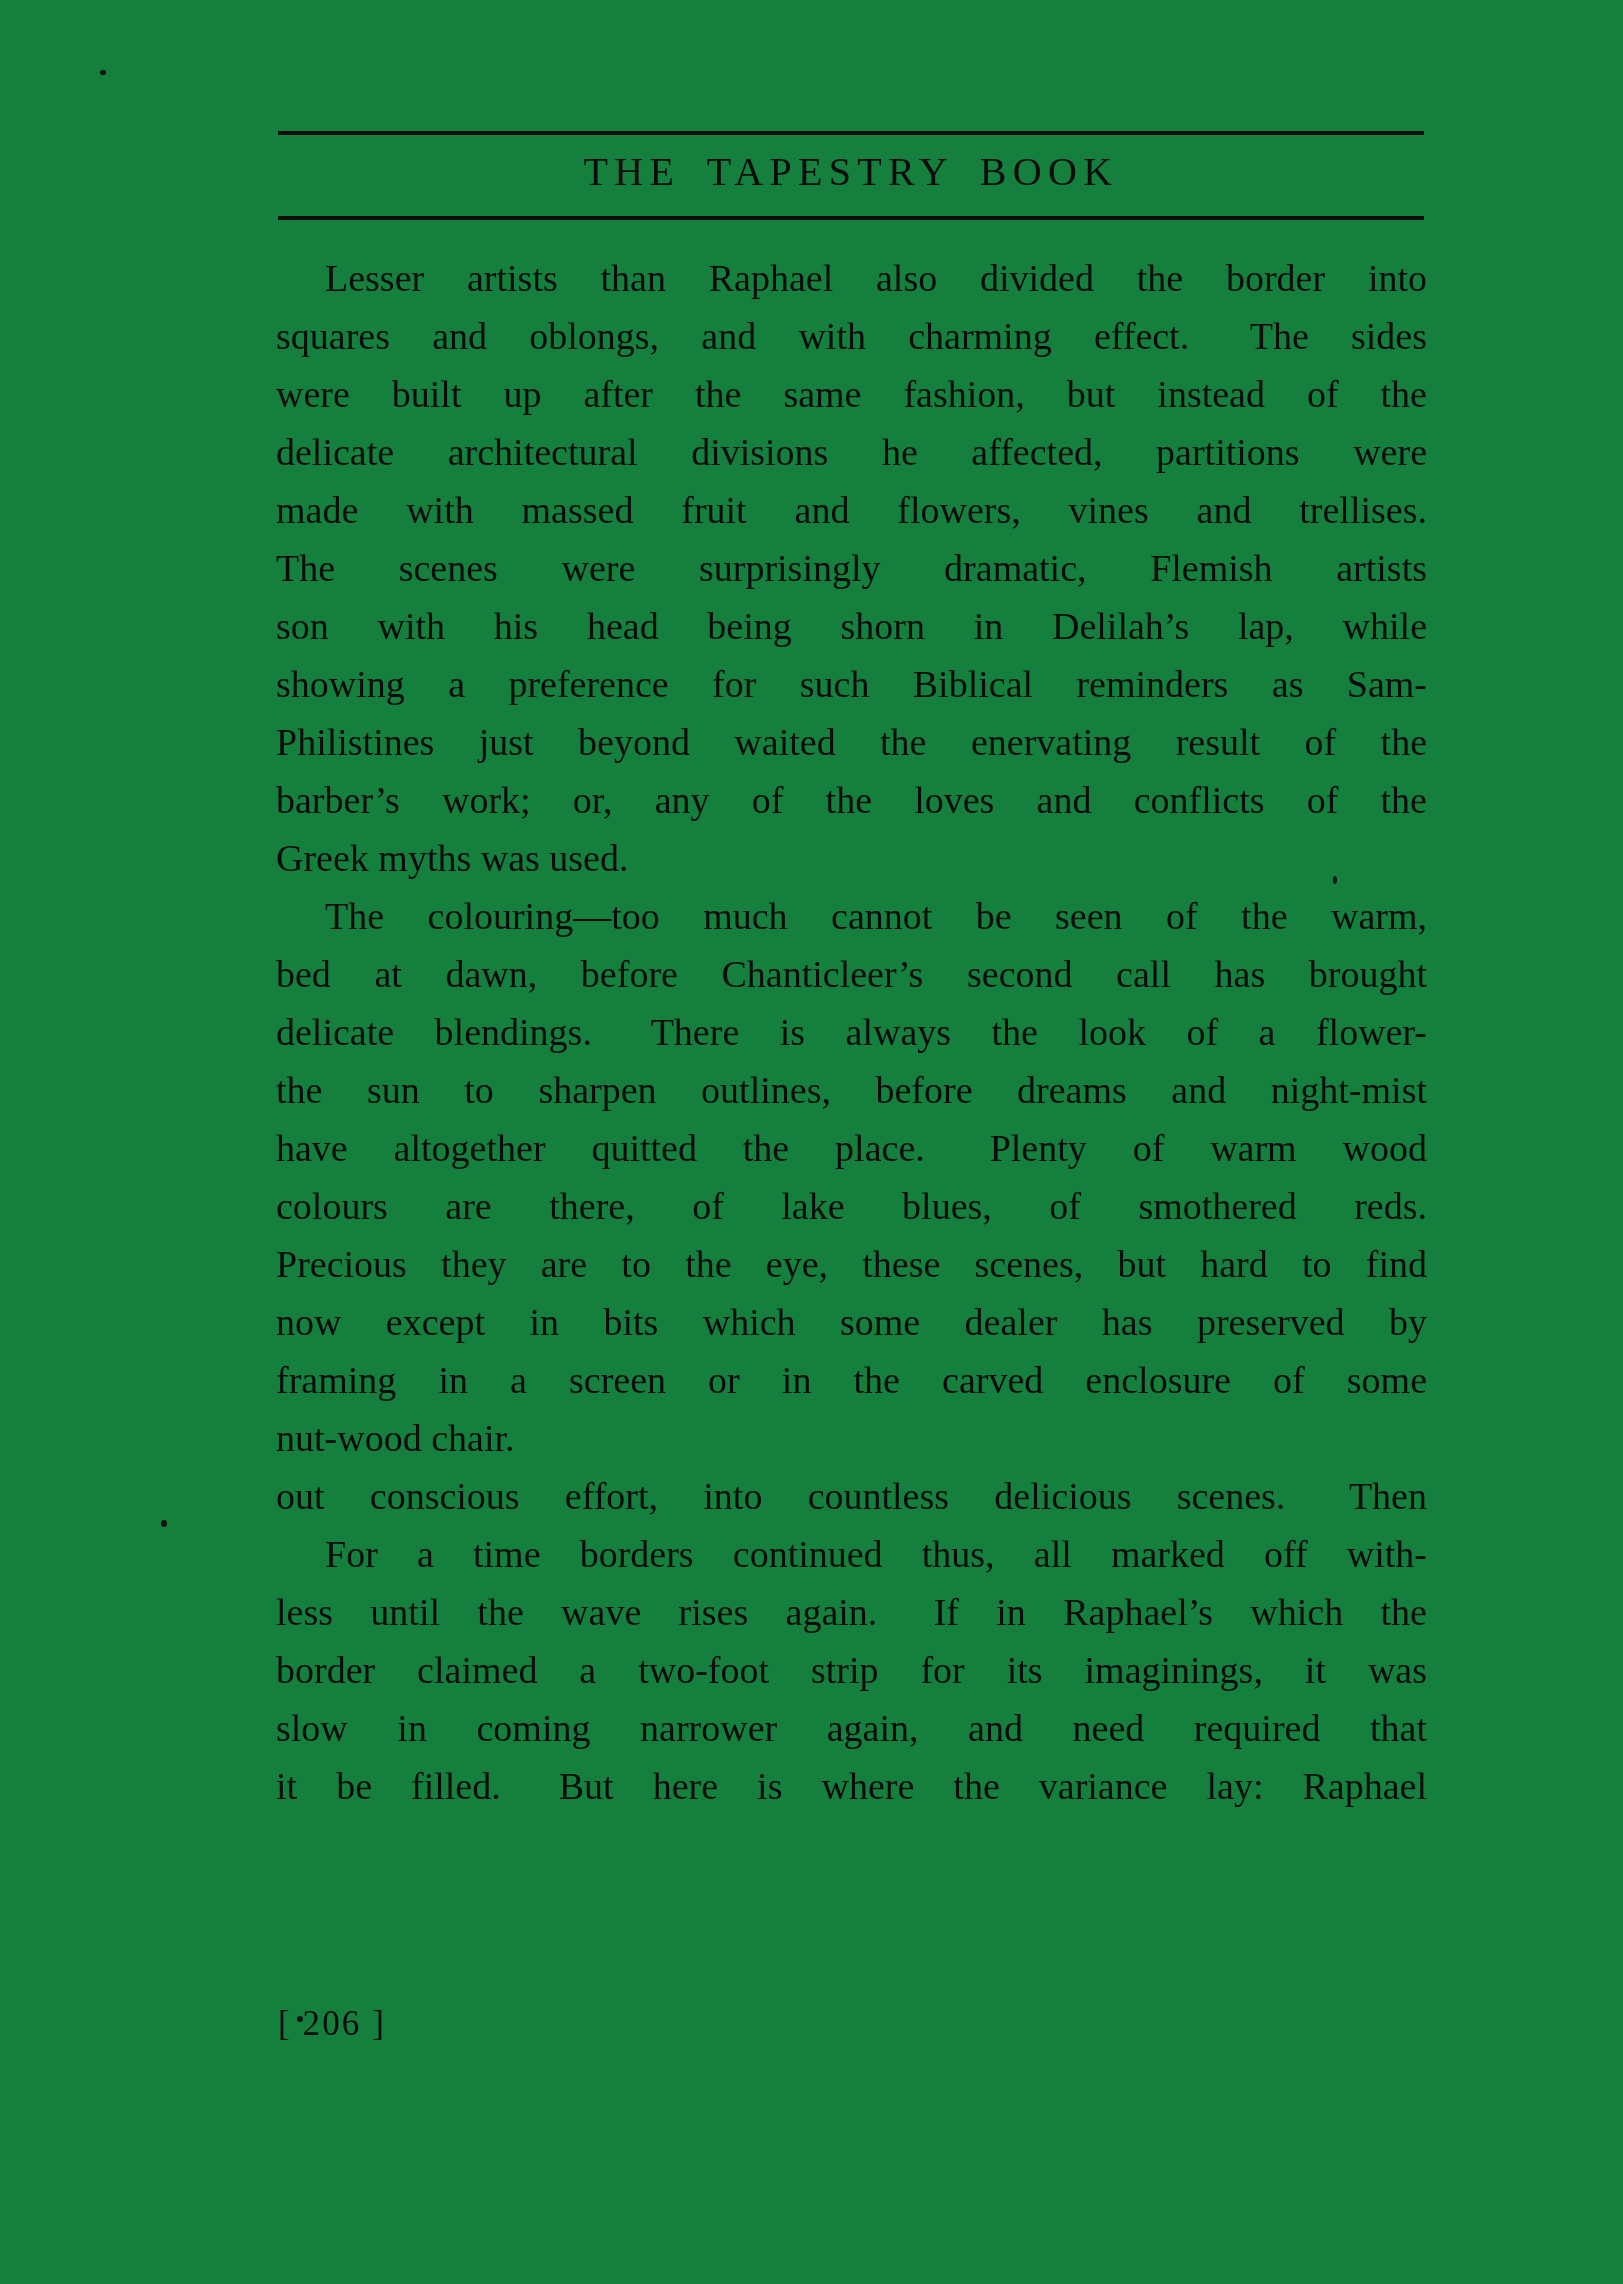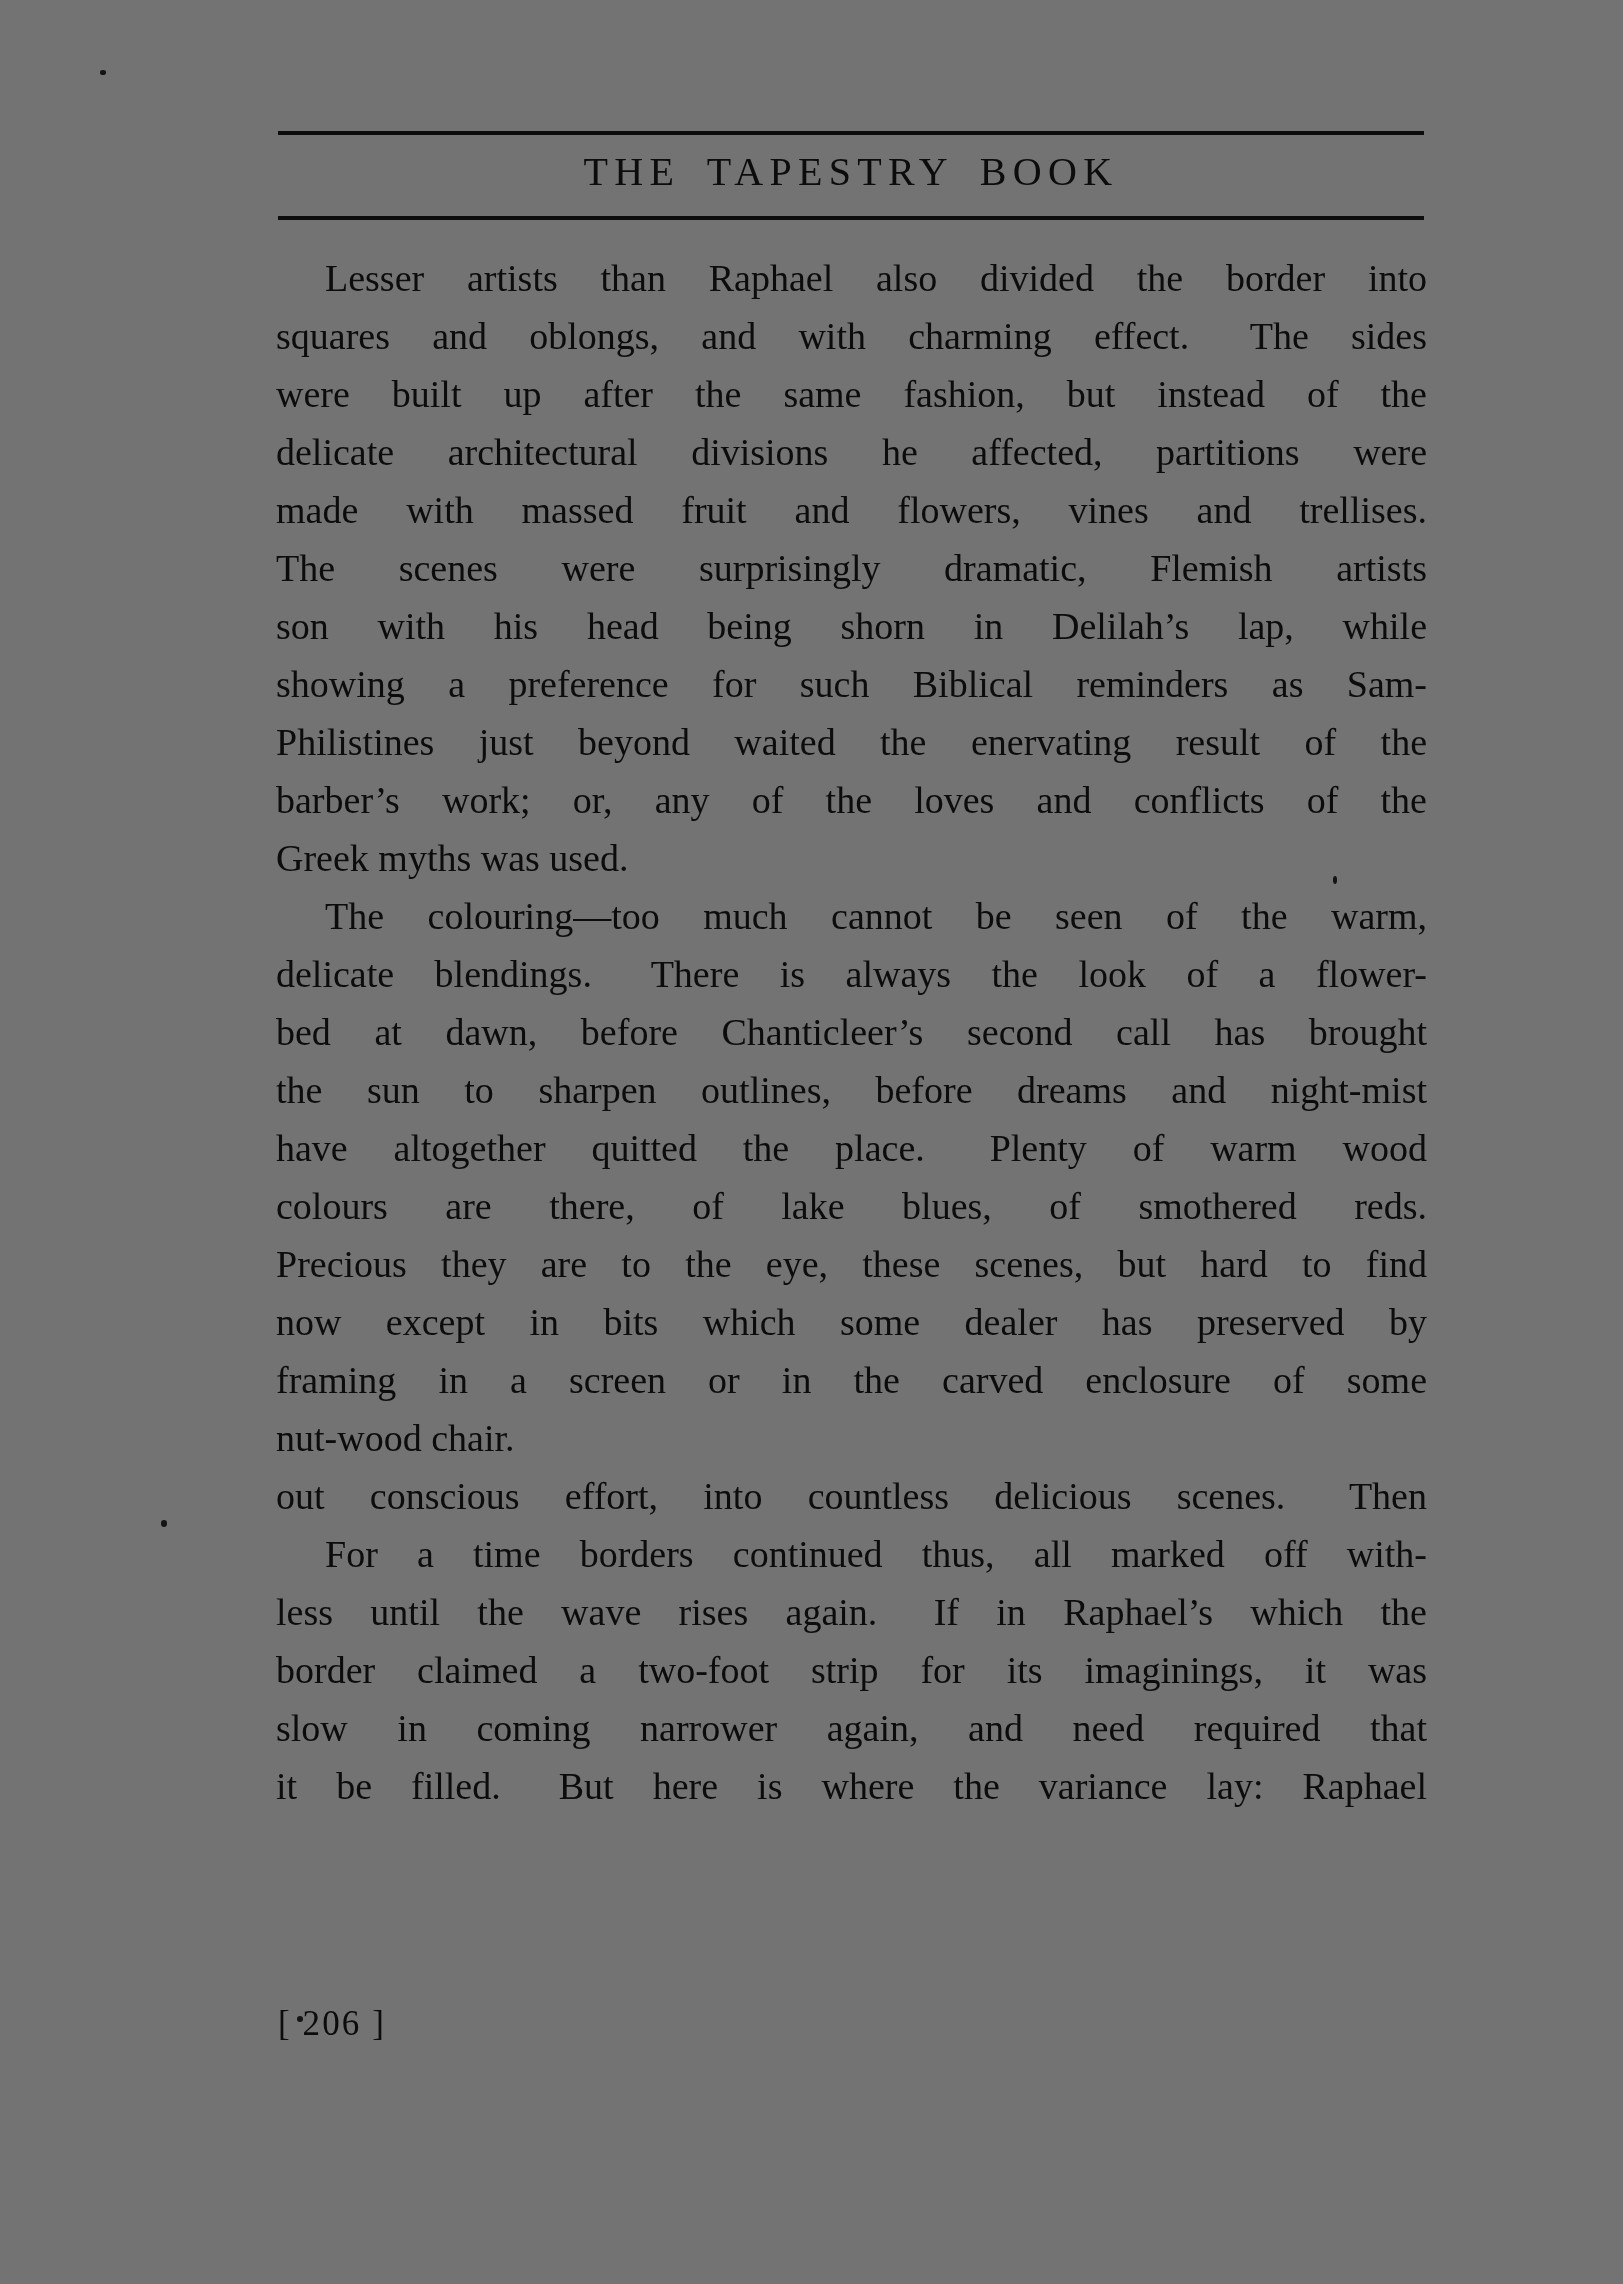--- a/index.html
+++ b/index.html
@@ -4,21 +4,21 @@
 <style>
   html, body {
     margin: 0;
     padding: 0;
     background: #ffffff;
   }
   .page {
     position: relative;
     width: 1623px;
     height: 2284px;
-    background: #737373;
+    background: #15803d;
     color: #0c0c0c;
     font-family: "Liberation Serif", serif;
     overflow: hidden;
   }
   .rule {
     position: absolute;
     left: 278px;
     width: 1146px;
     height: 3.5px;
     background: #0d0d0d;
@@ -90,22 +90,22 @@
       <div class="text-line">were built up after the same fashion, but instead of the</div>
       <div class="text-line">delicate architectural divisions he affected, partitions were</div>
       <div class="text-line">made with massed fruit and flowers, vines and trellises.</div>
       <div class="text-line">The scenes were surprisingly dramatic, Flemish artists</div>
       <div class="text-line">son with his head being shorn in Delilah’s lap, while</div>
       <div class="text-line">showing a preference for such Biblical reminders as Sam-</div>
       <div class="text-line">Philistines just beyond waited the enervating result of the</div>
       <div class="text-line">barber’s work; or, any of the loves and conflicts of the</div>
       <div class="text-line flush">Greek myths was used.</div>
       <div class="text-line indent">The colouring—too much cannot be seen of the warm,</div>
+      <div class="text-line">bed at dawn, before Chanticleer’s second call has brought</div>
       <div class="text-line">delicate blendings.  There is always the look of a flower-</div>
-      <div class="text-line">bed at dawn, before Chanticleer’s second call has brought</div>
       <div class="text-line">the sun to sharpen outlines, before dreams and night-mist</div>
       <div class="text-line">have altogether quitted the place.  Plenty of warm wood</div>
       <div class="text-line">colours are there, of lake blues, of smothered reds.</div>
       <div class="text-line">Precious they are to the eye, these scenes, but hard to find</div>
       <div class="text-line">now except in bits which some dealer has preserved by</div>
       <div class="text-line">framing in a screen or in the carved enclosure of some</div>
       <div class="text-line flush">nut-wood chair.</div>
       <div class="text-line">out conscious effort, into countless delicious scenes.  Then</div>
       <div class="text-line indent">For a time borders continued thus, all marked off with-</div>
       <div class="text-line">less until the wave rises again.  If in Raphael’s which the</div>

